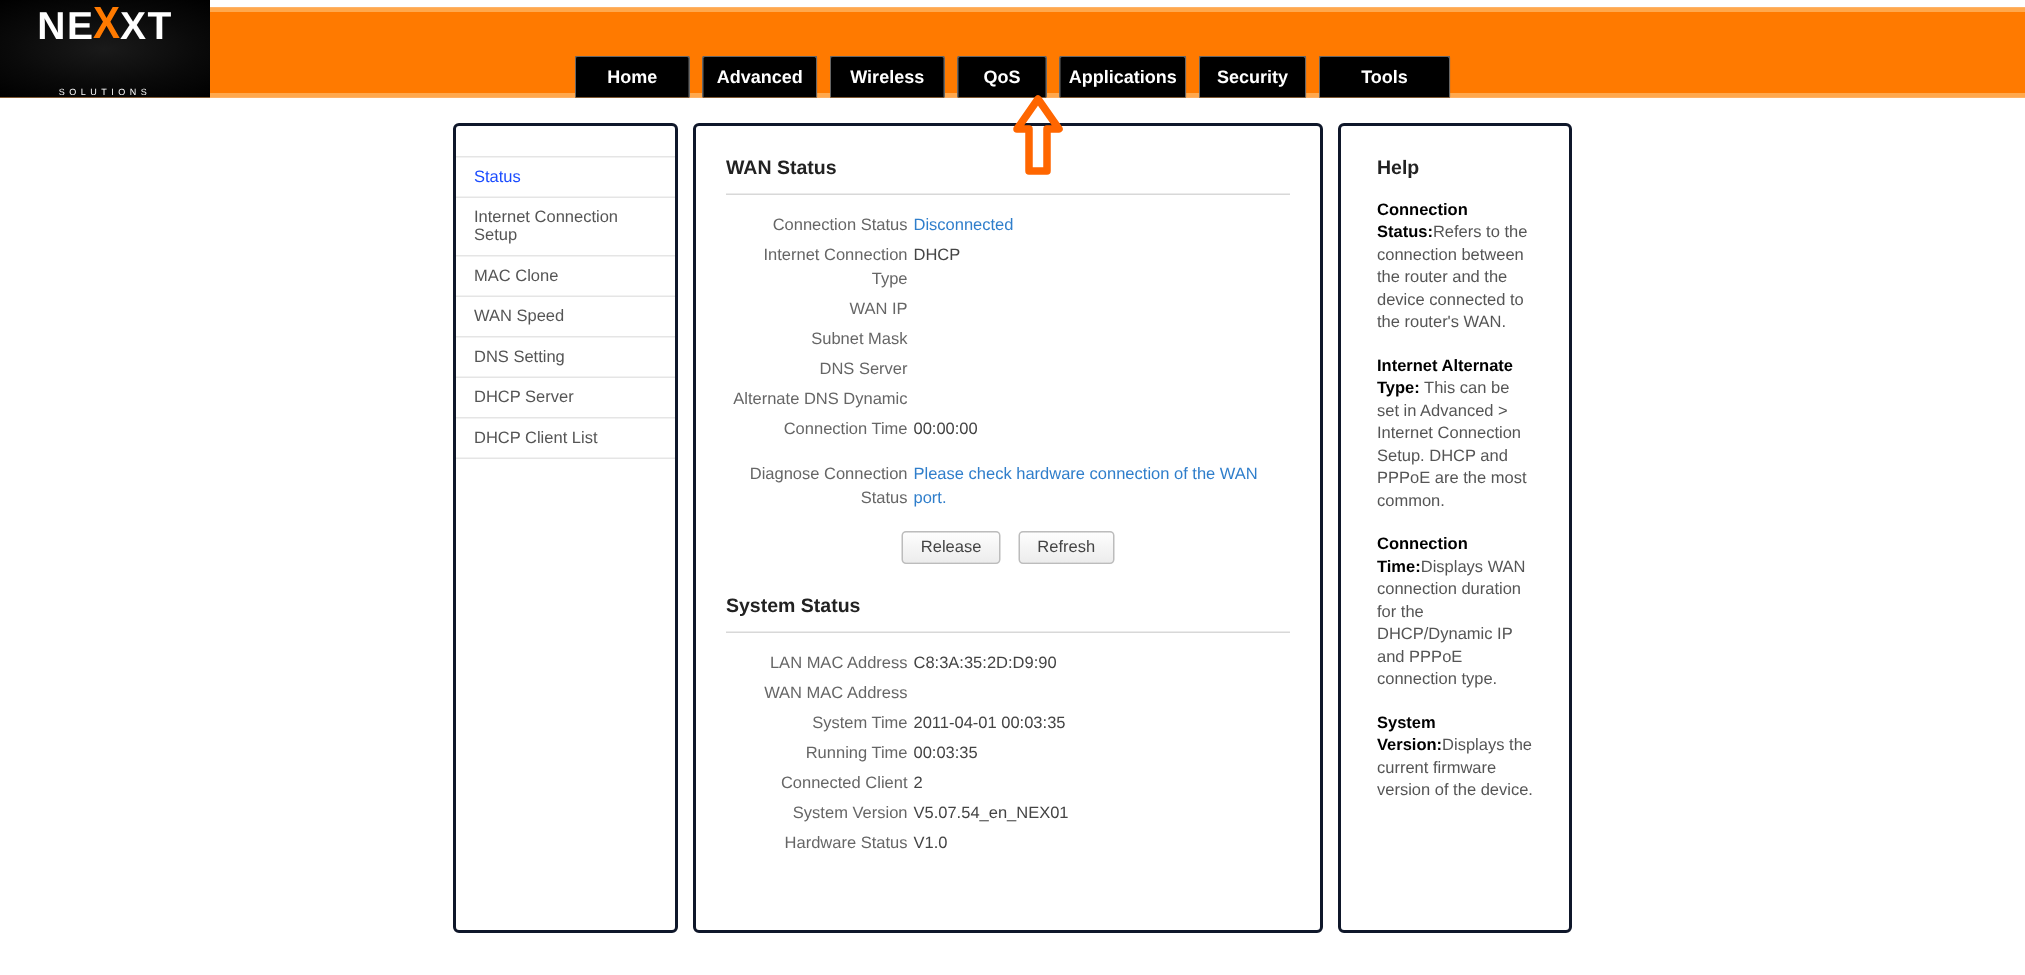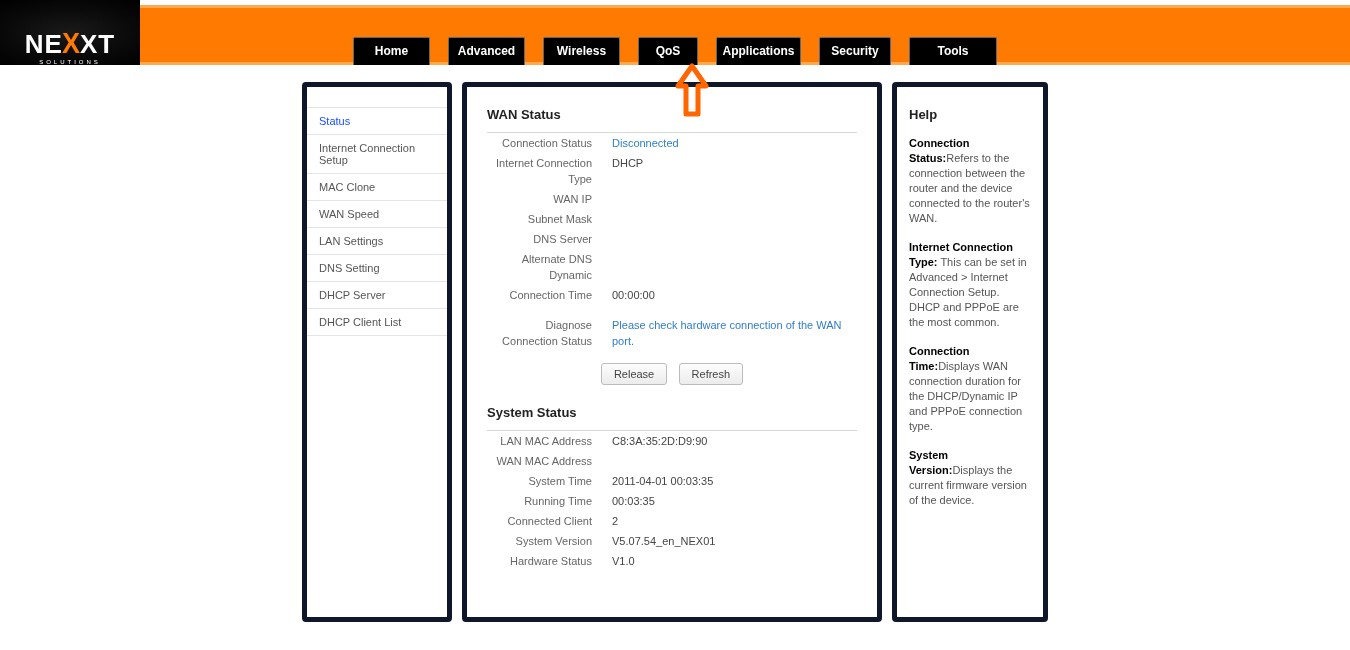--- a/index.html
+++ b/index.html
@@ -18,21 +18,21 @@
   .header-stripe-top, .header-stripe-bottom {
     position:absolute; left:0; right:0; height:3px; background:#ffa84d;
   }
   .header-stripe-top { top:0; }
   .header-stripe-bottom { bottom:0; }
   .logo-block {
     position:absolute; left:0; top:-5px; bottom:0;
     width:140px;
     background:
       radial-gradient(ellipse 80% 65% at 50% 50%, #1a1a1a 0%, #0a0a0a 55%, #000 100%);
-    display:flex; align-items:center; justify-content:flex-end;
+    display:flex; align-items:center; justify-content:space-between;
     flex-direction:column;
   }
   .logo-text {
     font-size:26px; font-weight:bold; color:#fff; letter-spacing:1px; font-family: Arial Black, Arial, sans-serif;
     display:flex; align-items:center;
   }
   .logo-text .orange-x {
     color:#ff7a00;
     font-weight:900;
     transform:scaleX(0.9);
@@ -45,21 +45,21 @@
   .logo-sub {
     color:#fff; font-size:6px; letter-spacing:3px; margin-top:-2px; text-transform:uppercase;
   }
   .nav {
     position:absolute;
     right:0;
     left:0;
     bottom:0;
     display:flex;
     justify-content:center;
-    gap:18px;
+    gap:8px;
     padding-bottom:0;
   }
   .nav .tab {
     background:#000; color:#fff; font-weight:bold; font-size:12px;
     padding:6px 0 7px 0; width:77px; text-align:center;
     border-top-left-radius:2px; border-top-right-radius:2px;
     cursor:pointer;
     border:1px solid #666;
     border-bottom:none;
   }
@@ -75,54 +75,54 @@
   }
 
   
   .page-wrap {
     display:flex;
     justify-content:center;
     gap:10px;
     padding:16px 0 20px 0;
   }
   .panel {
-    border:5px solid #0f172a;
+    border:2px solid #0f172a;
     border-radius:4px;
     background:#fff;
     min-height:540px;
   }
   
   .sidebar { width:150px; padding:20px 0; }
   .sidebar .item {
     padding:7px 12px;
     border-bottom:1px solid #e5e5e5;
     color:#555; cursor:pointer; font-size:11px;
   }
   .sidebar .item.active { color:#1b4cff; }
   .sidebar .item:first-child { border-top:1px solid #e5e5e5; }
 
   
   .main { width:420px; padding:20px 20px 40px 20px; }
   .section-title {
     font-weight:bold; color:#222; font-size:13px;
     border-bottom:1px solid #d8d8d8;
-    padding-bottom:10px; margin-bottom:2px;
+    padding-bottom:10px; margin-bottom:12px;
   }
   .kvrow { display:flex; margin-bottom:4px; line-height:16px; font-size:11px;}
-  .kvrow .k { width:125px; text-align:right; color:#666; padding-right:20px;}
+  .kvrow .k { width:125px; text-align:right; color:#666; padding-right:4px;}
   .kvrow .v { flex:1; color:#444;}
   .kvrow .v.blue { color:#2f7ecb; }
   .btn-row { text-align:center; margin:14px 0 20px 0;}
   .btn {
     display:inline-block; border:1px solid #bcbcbc; background:linear-gradient(#fdfdfd,#ececec);
     border-radius:3px; padding:4px 12px; font-size:11px; color:#444; cursor:pointer; margin:0 4px;
   }
 
   
-  .help { width:156px; padding:20px 12px; font-size:11px; color:#555;}
+  .help { width:156px; padding:20px 24px; font-size:11px; color:#555;}
   .help h3 { margin:0 0 14px 0; font-size:13px; color:#222;}
   .help p { margin:0 0 14px 0; line-height:15px;}
   .help .b { color:#000; font-weight:bold;}
 </style>
 </head>
 <body>
 
 <div class="header-bar">
   <div class="header-stripe-top"></div>
   <div class="header-stripe-bottom"></div>
@@ -151,21 +151,20 @@
   </svg>
 </div>
 
 <div class="page-wrap">
 
   <div class="panel sidebar">
     <div class="item active">Status</div>
     <div class="item">Internet Connection Setup</div>
     <div class="item">MAC Clone</div>
     <div class="item">WAN Speed</div>
-    <div class="item">LAN Settings</div>
     <div class="item">DNS Setting</div>
     <div class="item">DHCP Server</div>
     <div class="item">DHCP Client List</div>
   </div>
 
   <div class="panel main">
     <div class="section-title">WAN Status</div>
 
     <div class="kvrow">
         <div class="k">Connection Status</div>
@@ -234,18 +233,18 @@
       </div>
     <div class="kvrow">
         <div class="k">Hardware Status</div>
         <div class="v">V1.0</div>
       </div>
   </div>
 
   <div class="panel help">
     <h3>Help</h3>
     <p><span class="b">Connection Status:</span><span>Refers to the connection between the router and the device connected to the router's WAN.</span></p>
-    <p><span class="b">Internet Connection Type:</span><span> This can be set in Advanced &gt; Internet Connection Setup. DHCP and PPPoE are the most common.</span></p>
+    <p><span class="b">Internet Alternate Type:</span><span> This can be set in Advanced &gt; Internet Connection Setup. DHCP and PPPoE are the most common.</span></p>
     <p><span class="b">Connection Time:</span><span>Displays WAN connection duration for the DHCP/Dynamic IP and PPPoE connection type.</span></p>
     <p><span class="b">System Version:</span><span>Displays the current firmware version of the device.</span></p>
   </div>
 
 </div>
 
 </body></html>

